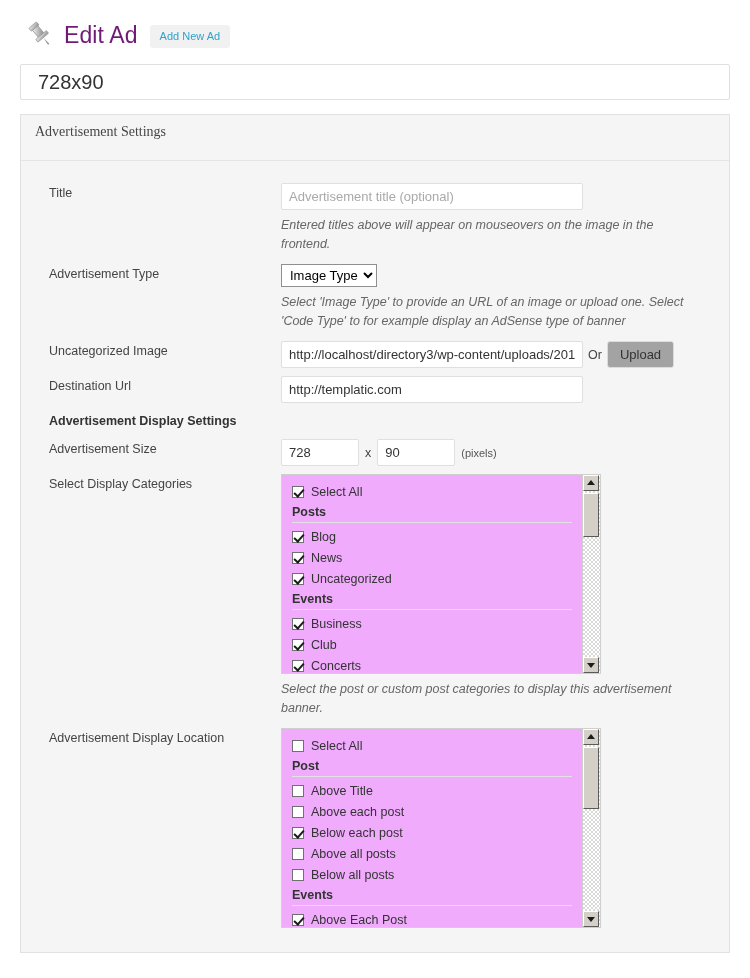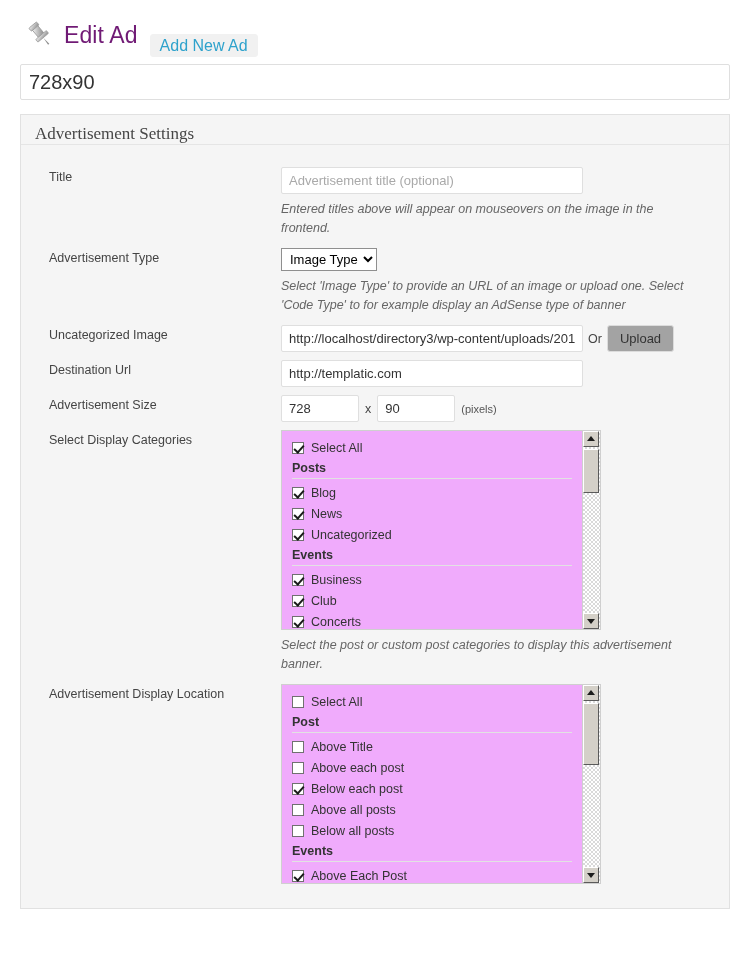--- a/index.html
+++ b/index.html
@@ -39,62 +39,62 @@
   .page-title {
     font-size: 23px;
     font-weight: normal;
     color: #701a75;
     letter-spacing: 0.1px;
     margin: 0 12px 0 0;
     line-height: 28px;
   }
   .add-new-btn {
     display: inline-block;
-    font-size: 16px;
+    font-size: 11px;
     color: #2ea2cc;
     background: #f1f1f1;
     border: 1px solid #f1f1f1;
     border-radius: 3px;
     padding: 4px 9px 4px 9px;
     line-height: 13px;
     text-decoration: none;
     cursor: pointer;
     position: relative;
-    top: 10px;
+    top: 1px;
   }
 
   
   .title-input-row { margin-top: 8px; }
   .title-input {
     width: 100%;
     box-sizing: border-box;
     height: 36px;
     font-size: 20px;
     font-family: "Liberation Sans", sans-serif;
     color: #333;
-    padding: 3px 8px;
+    padding: 3px 17px;
     border: 1px solid #dfdfdf;
     border-radius: 2px;
     background: #fff;
     outline: none;
   }
 
   
   .metabox {
     margin-top: 14px;
     border: 1px solid #e1e1e1;
     background: #f5f5f5;
     box-sizing: border-box;
   }
   .metabox-head {
     background: #f5f5f5;
     border-bottom: 1px solid #e5e5e5;
-    padding: 9px 12px 0 14px;
+    padding: 9px 12px 20px 14px;
     font-family: "Liberation Serif", serif;
-    font-size: 17px;
+    font-size: 14px;
     color: #464646;
   }
   .metabox-body {
     padding: 18px 10px 20px 10px;
   }
 
   
   .form-table { width: 100%; border-collapse: collapse; }
   .form-table th {
     text-align: left;
@@ -338,20 +338,24 @@
             </td>
           </tr>
 
           <tr>
             <th>Destination Url</th>
             <td>
               <input class="txt w-dest" type="text" value="http://templatic.com" style="">
             </td>
           </tr>
 
+          <tr>
+            <th class="bold-label">Advertisement Display Settings</th>
+            <td></td>
+          </tr>
 
           <tr>
             <th>Advertisement Size</th>
             <td>
               <div class="inline-row">
                 <input class="txt w-size" type="text" value="728" style="">
                 <span class="x-sep">x</span>
                 <input class="txt w-size" type="text" value="90" style="">
                 <span class="px-note">(pixels)</span>
               </div>

